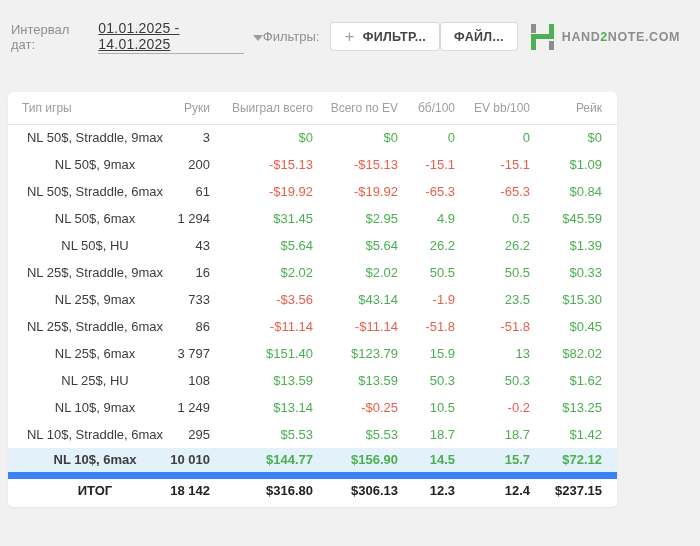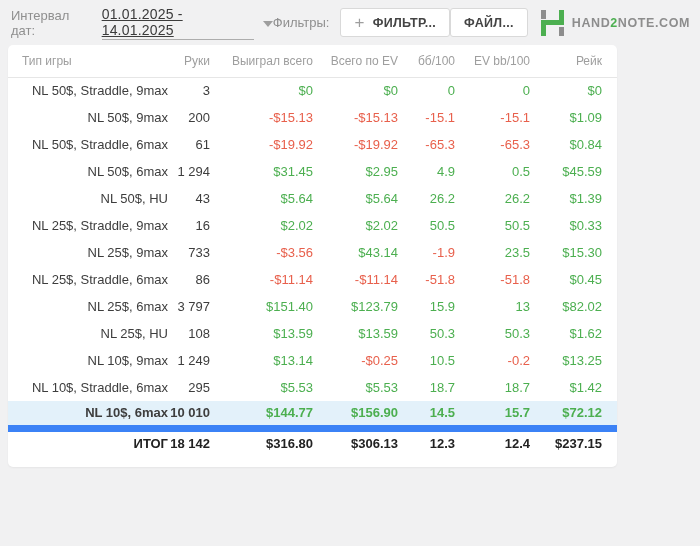--- a/index.html
+++ b/index.html
@@ -5,24 +5,24 @@
   * { margin:0; padding:0; box-sizing:border-box; }
   html,body { width:700px; height:546px; overflow:hidden; }
   body {
     background:#f1f1f2;
     font-family:"Liberation Sans", sans-serif;
     color:#3d3d3d;
     -webkit-font-smoothing:antialiased;
   }
   
   .toolbar {
-    height:45px;
+    height:73px;
     display:flex;
     align-items:center;
-    padding:0 10px 0 11px;
+    padding:0 20px 0 11px;
   }
   .muted-label { color:#8f8f8f; font-size:13px; }
   .date-selector {
     display:flex; align-items:center; cursor:pointer; margin-left:7px;text-decoration:underline;
   }
   .date-value {
     font-size:14px; color:#3a3a3a;
     border-bottom:1px solid #adadad;
     padding-bottom:1px;
     letter-spacing:0.2px;
@@ -61,21 +61,22 @@
     color:#8d8d8d; letter-spacing:0.6px;
   }
   .logo-text .green2 { color:var(--pos,#4caf50); }
   
   .card {
     width:609px;
     margin-left:8px;
     background:#ffffff;
     border-radius:5px;
     box-shadow:0 1px 2px rgba(0,0,0,0.05);
-    padding-bottom:12px;
+    padding-bottom:5px;
+    margin-top:19px;
   }
   table {
     width:609px;
     border-collapse:collapse;
     table-layout:fixed;
   }
   thead th {
     height:32px;
     font-size:12px;
     font-weight:normal;
@@ -88,21 +89,21 @@
   thead th:first-child { text-align:left; padding-left:14px; }
   thead th:last-child { padding-right:15px; }
   tbody td {
     height:27px;
     font-size:13px;
     text-align:right;
     vertical-align:middle;
     white-space:nowrap;
     color:#3d3d3d;
   }
-  tbody td:first-child { text-align:right; padding-left:14px; }
+  tbody td:first-child { text-align:center; padding-left:14px; }
   tbody td:last-child { padding-right:15px; }
   td.pos { color:var(--pos,#4caf50); }
   td.neg { color:var(--neg,#e8604c); }
   tr.highlight td { background:var(--hl,#e3f1fa);font-weight:bold; }
   tr.total td { font-weight:bold; border-top:7px solid #3b82f6; color:#222; }
 </style>
 </head>
 <body>
 
 <div class="toolbar">

